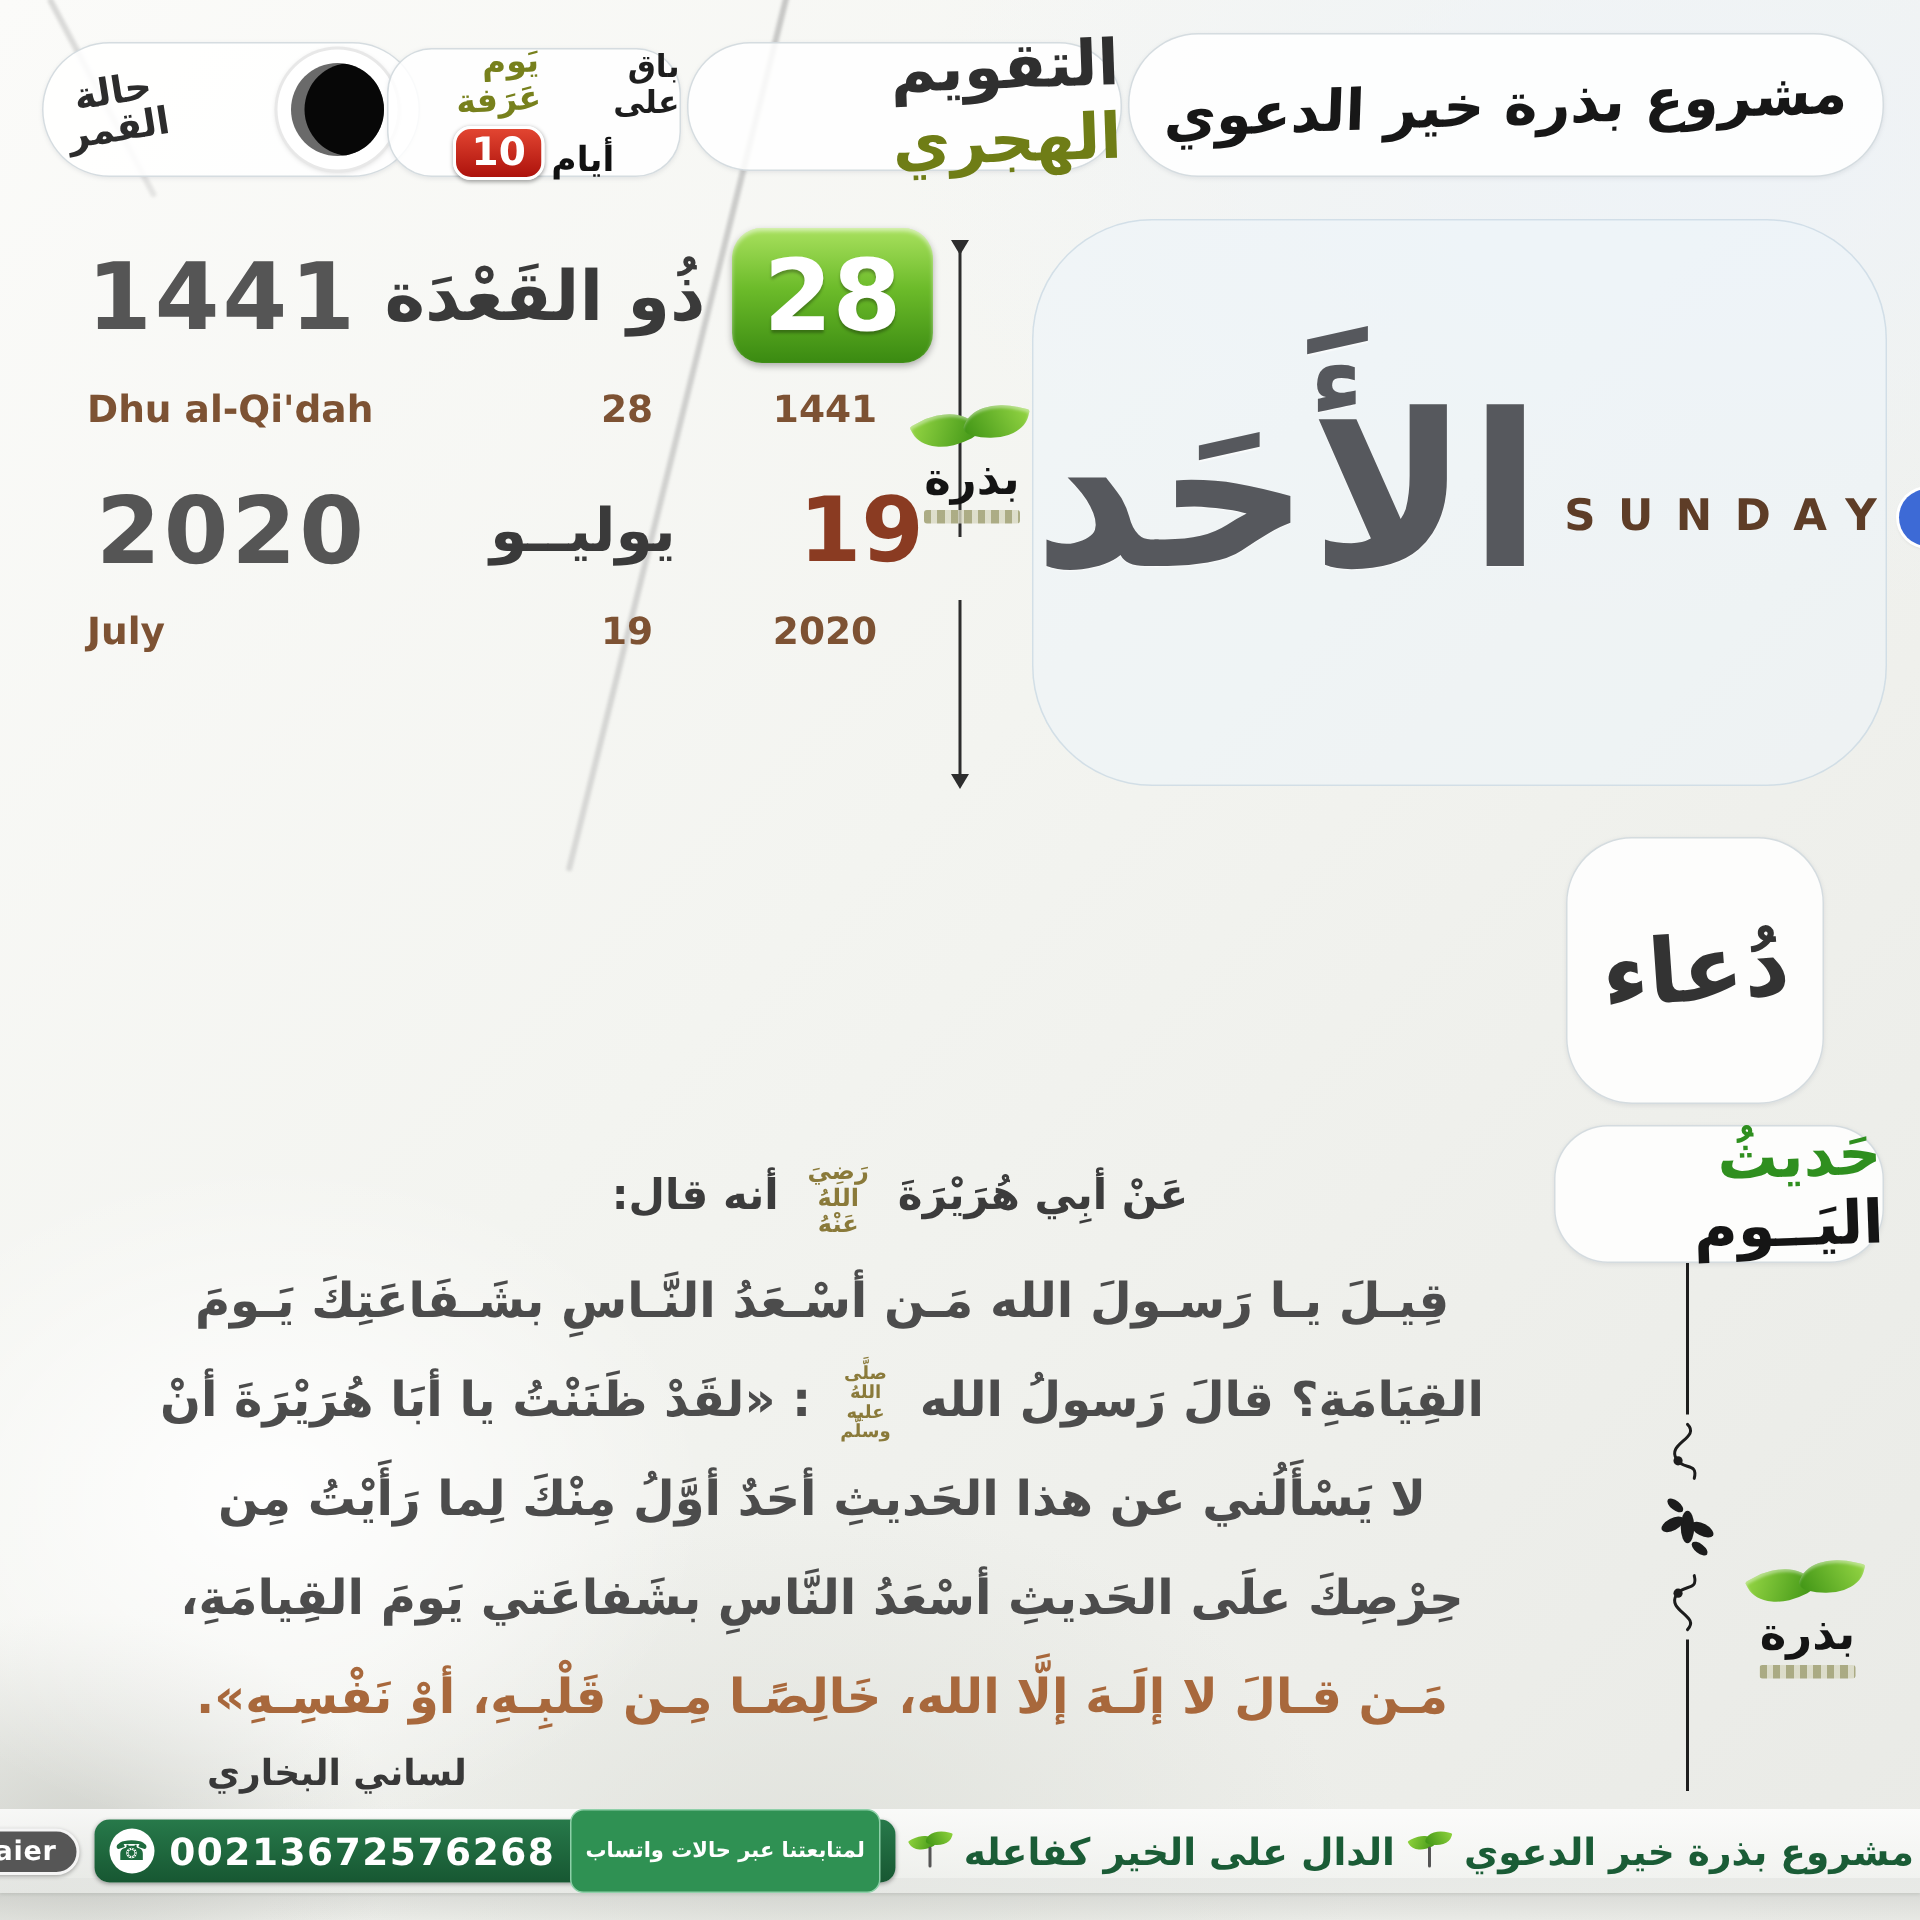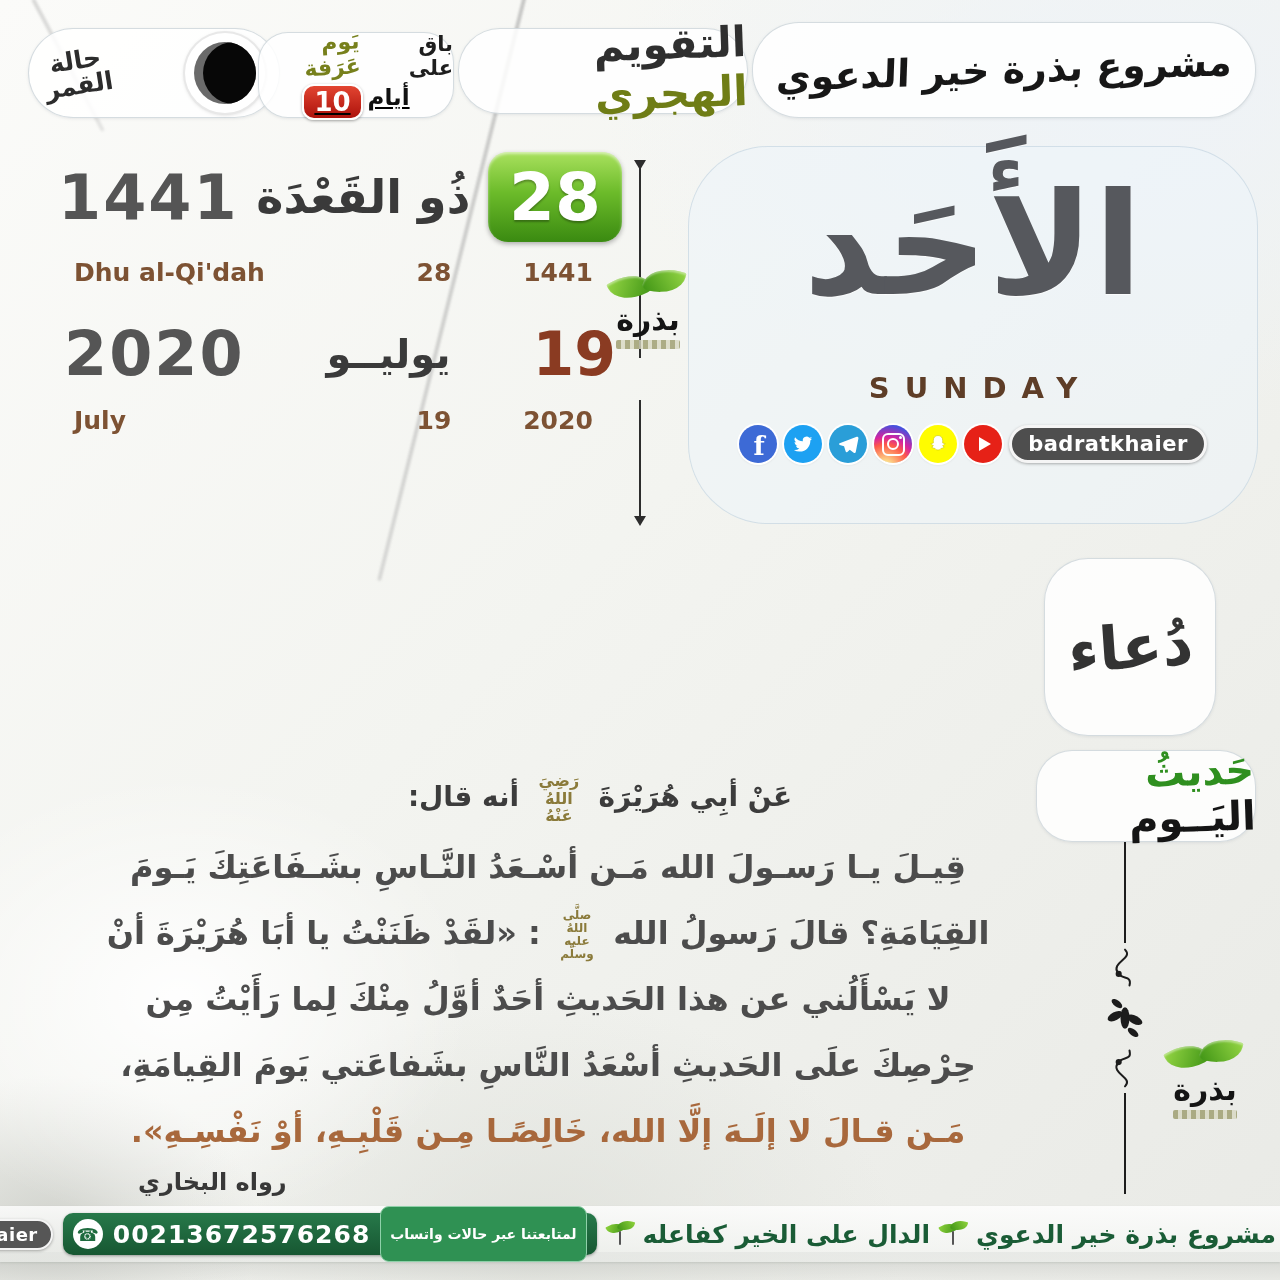--- a/index.html
+++ b/index.html
@@ -23,41 +23,41 @@
   
   .pill-moon{left:28px;top:28px;width:222px;height:88px;border-radius:46px;display:flex;align-items:center;justify-content:space-between;padding:0 14px;}
   .moon-label{color:#2c2c2c;font-weight:bold;font-size:25px;line-height:1.0;transform:rotate(-9deg);text-align:center;}
   .moon-outer{width:80px;height:80px;border-radius:50%;background:#fff;box-shadow:0 0 0 2px #e8e8e8,0 1px 4px rgba(0,0,0,.25);display:flex;align-items:center;justify-content:center;}
   .moon-disk{position:relative;width:62px;height:62px;border-radius:50%;background:#6a6a6a;overflow:hidden;}
   .moon-disk::before{content:"";position:absolute;left:9px;top:0;width:100%;height:100%;border-radius:50%;background:#070707;}
 
   .pill-count{left:258px;top:32px;width:194px;height:84px;border-radius:30px;display:flex;flex-direction:column;align-items:center;justify-content:center;gap:3px;}
   .count-row1{direction:rtl;display:flex;align-items:center;gap:8px;font-size:21px;font-weight:bold;color:#1e1e1e;}
   .count-event{color:#77801c;font-size:22px;transform:rotate(-3deg);}
-  .count-row2{display:flex;align-items:flex-start;gap:5px;text-decoration:underline;}
+  .count-row2{display:flex;align-items:flex-end;gap:5px;}
   .count-badge{background:linear-gradient(180deg,#e24531,#ad120c);border:2px solid #fff;border-radius:12px;color:#fff;font-weight:bold;font-size:26px;padding:0 10px;line-height:32px;box-shadow:0 1px 3px rgba(0,0,0,.35);}
   .count-unit{font-size:23px;font-weight:bold;color:#111;}
 
   .pill-title{left:458px;top:28px;width:288px;height:84px;border-radius:42px;display:flex;align-items:center;justify-content:center;}
   .title-cal{direction:rtl;font-size:42px;font-weight:bold;transform:rotate(-2deg);}
   .title-cal .t1{color:#2f2f2f;}
   .title-cal .t2{color:#6f7d16;}
 
   .pill-brand{left:752px;top:22px;width:502px;height:94px;border-radius:47px;display:flex;align-items:center;justify-content:center;}
   .brand-cal{direction:rtl;font-size:38px;font-weight:bold;color:#171717;transform:rotate(-2deg) skewX(-4deg);letter-spacing:1px;}
 
   
   .date-zone{position:absolute;left:58px;top:152px;width:564px;}
   .hijri-row{direction:rtl;display:flex;align-items:center;justify-content:space-between;}
   .box-day{width:134px;height:90px;border-radius:20px;background:linear-gradient(180deg,#a9e15e 0%,#6cbb2a 45%,#3a8a11 100%);
     box-shadow:inset 0 2px 3px rgba(255,255,255,.55),0 2px 5px rgba(0,0,0,.3);display:flex;align-items:center;justify-content:center;
     color:#fff;font-size:66px;font-weight:bold;text-shadow:0 2px 2px rgba(0,0,0,.3);}
   .month-ar{font-size:46px;font-weight:bold;color:#3a3a3a;}
   .year-big{font-size:62px;font-weight:bold;color:#555;letter-spacing:2px;}
-  .latin-row{display:flex;align-items:flex-start;margin-top:16px;color:#7d5233;font-weight:bold;font-size:25px;margin-left:16px;}
+  .latin-row{display:flex;align-items:flex-start;margin-top:16px;color:#7d5233;font-weight:bold;font-size:25px;}
   .latin-row .c1{width:300px;text-align:left;}
   .latin-row .c2{width:120px;text-align:center;}
   .latin-row .c3{flex:1;text-align:center;}
   .greg-row{direction:rtl;display:flex;align-items:center;justify-content:space-between;margin-top:30px;padding:0 6px;}
   .day-greg{font-size:60px;font-weight:bold;color:#8a3b22;}
   .month-greg{font-size:40px;font-weight:bold;color:#3a3a3a;}
 
   
   .vdiv{position:absolute;left:639px;width:2px;background:#2d2d2d;}
   .vdiv.top{top:168px;height:190px;}
@@ -70,21 +70,21 @@
   .logo.hadith{left:1146px;top:1038px;width:118px;}
   .leaves{position:relative;height:36px;width:80px;}
   .leaf{position:absolute;width:40px;height:26px;background:linear-gradient(135deg,#95d644,#3f9415);border-radius:6% 100% 20% 100%;box-shadow:inset 0 2px 2px rgba(255,255,255,.4);}
   .leaf.l{left:2px;top:6px;transform:rotate(-28deg);}
   .leaf.r{left:36px;top:0;transform:scaleX(-1) rotate(-14deg);}
   .logo-word{font-size:30px;font-weight:bold;color:#141414;direction:rtl;margin-top:-2px;}
   .logo-banner{width:64px;height:9px;margin-top:3px;background:repeating-linear-gradient(90deg,#9a9a6a 0 5px,#d8d8c2 5px 9px);border-radius:2px;opacity:.8;}
 
   
   .weekday-panel{position:absolute;left:688px;top:146px;width:568px;height:376px;border-radius:80px;
-    background:rgba(236,244,249,.55);border:1px solid rgba(175,198,212,.45);display:flex;flex-direction:column;align-items:center;}
+    background:rgba(236,244,249,.55);border:1px solid rgba(175,198,212,.45);display:flex;align-items:center;}
   .ahad{direction:rtl;font-size:142px;line-height:1.55;font-weight:bold;color:#56585d;text-shadow:0 1px 1px rgba(255,255,255,.7);margin-top:-12px;}
   .sunday{font-size:29px;font-weight:bold;color:#5e3d27;letter-spacing:15px;padding-left:15px;margin-top:16px;}
   .social-row{display:flex;align-items:center;gap:7px;margin-top:20px;}
 
   
   .soc{width:38px;height:38px;border-radius:50%;box-shadow:0 0 0 2px #fff,0 1px 3px rgba(0,0,0,.25);display:flex;align-items:center;justify-content:center;flex:none;}
   .soc svg{display:block;}
   .soc.fb{background:#3d6ad6;color:#fff;font-weight:bold;font-family:"DejaVu Serif",serif;font-size:26px;}
   .soc.fb span{transform:translate(1px,2px);}
   .soc.tw{background:#1da1f2;}
@@ -266,21 +266,21 @@
     <div>
       <span>القِيَامَةِ؟ قالَ رَسولُ الله</span>
       <span class="salla">صلَّى اللهُ عليه وسلَّم</span>
       <span>: «لقَدْ ظَنَنْتُ يا أبَا هُرَيْرَةَ أنْ</span>
     </div>
     <div>لا يَسْأَلُني عن هذا الحَديثِ أحَدٌ أوَّلُ مِنْكَ لِما رَأَيْتُ مِن</div>
     <div>حِرْصِكَ علَى الحَديثِ أسْعَدُ النَّاسِ بشَفاعَتي يَومَ القِيامَةِ،</div>
     <div class="hl2">مَـن قـالَ لا إلَـهَ إلَّا الله، خَالِصًـا مِـن قَلْبِـهِ، أوْ نَفْسِـهِ».</div>
   </div>
 
-  <div class="source">رواه البخاري</div>
+  <div class="source">لساني البخاري</div>
 
   <div class="orn">
     <div class="line"></div>
     <svg width="54" height="150" viewBox="0 0 60 160">
       <g fill="none" stroke="#1c1c1c" stroke-width="2.2" stroke-linecap="round">
         <path d="M30 4 c10 10 -16 14 -8 26 c5 8 16 2 13 14"></path>
         <path d="M30 156 c10 -10 -16 -14 -8 -26 c5 -8 16 -2 13 -14"></path>
       </g>
       <g fill="#1c1c1c">
         <circle cx="23" cy="31" r="3.4"></circle>

